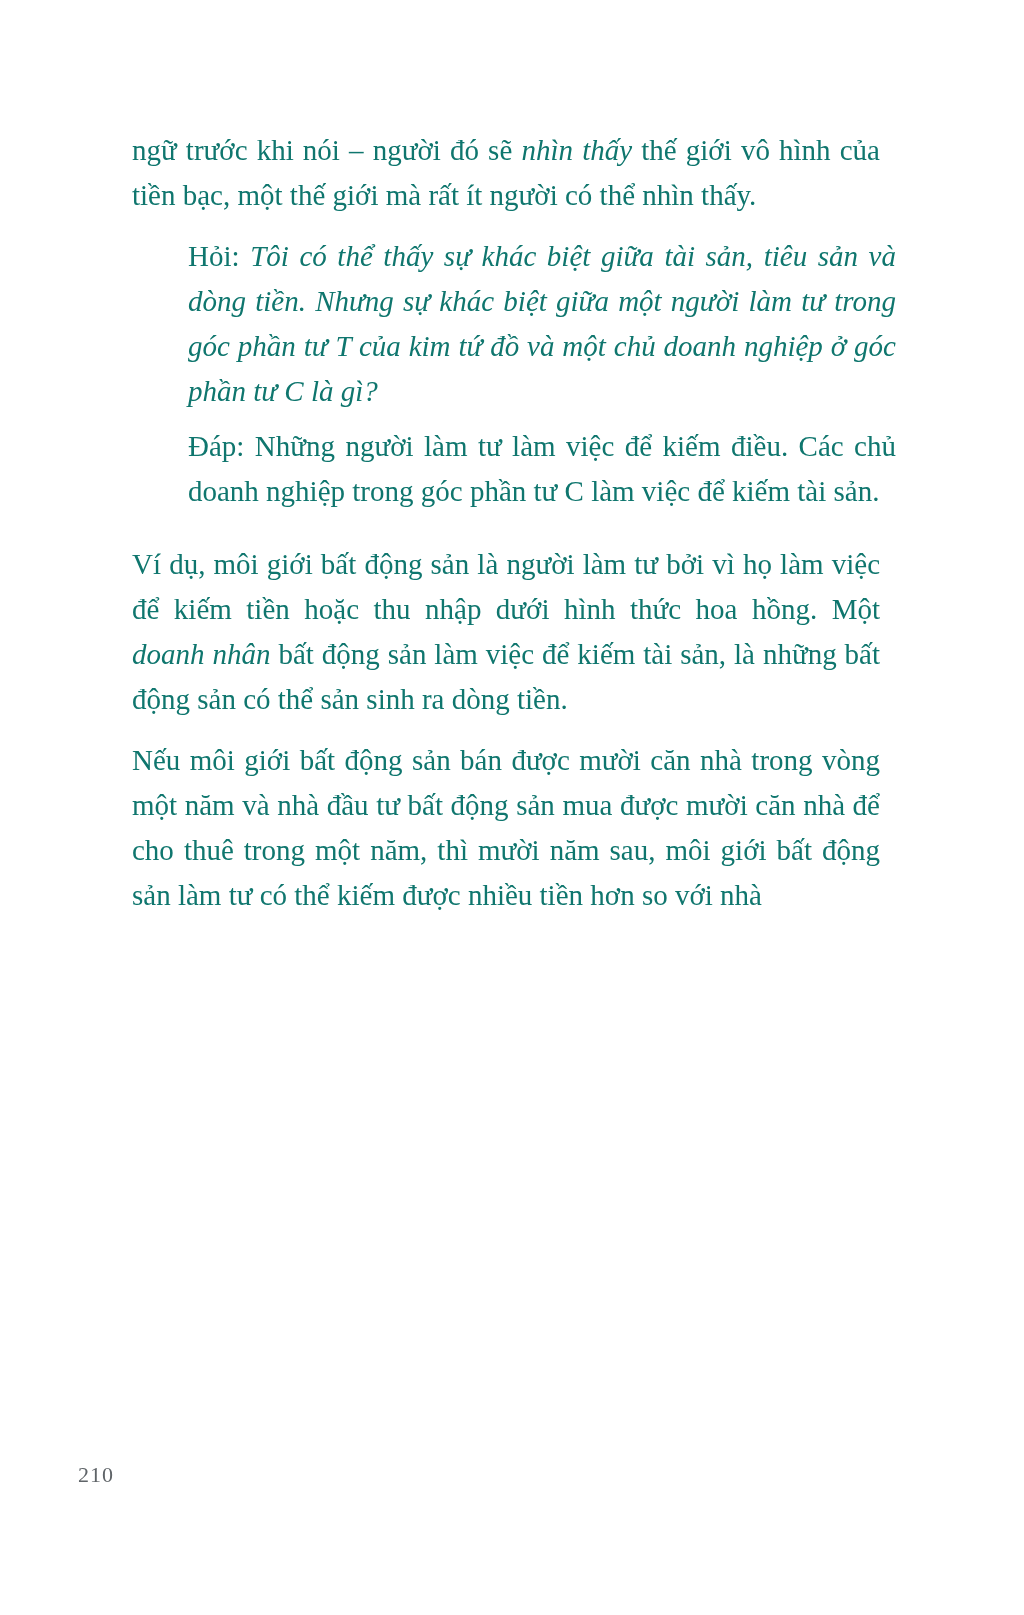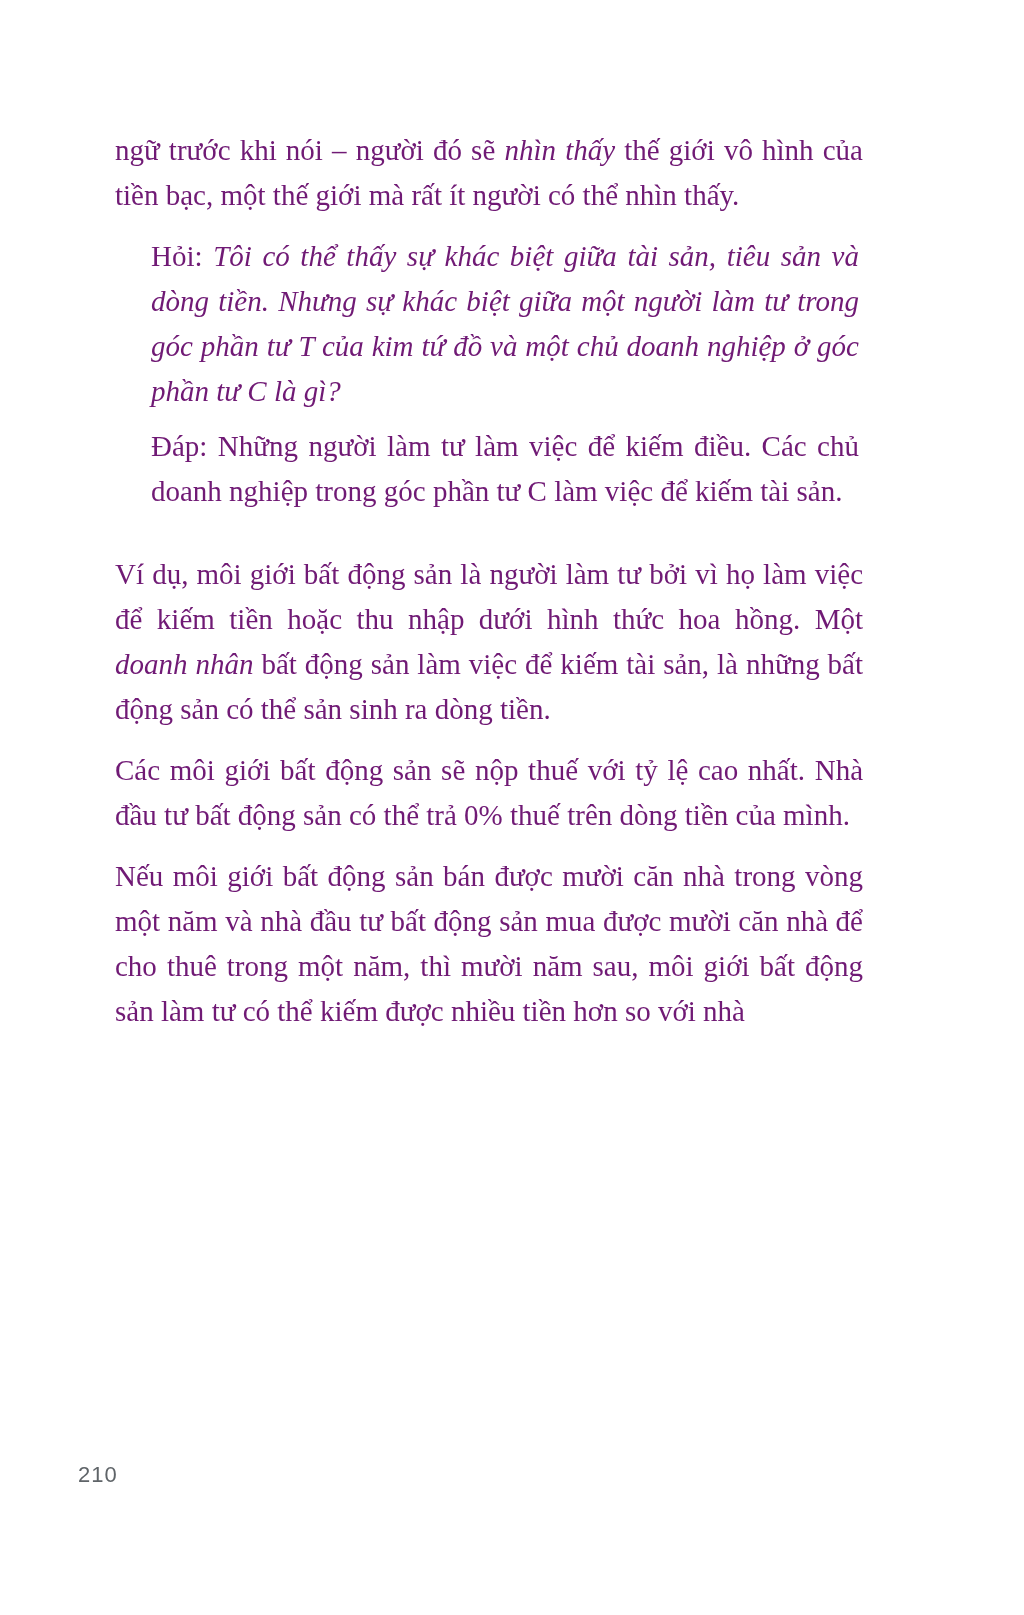--- a/index.html
+++ b/index.html
@@ -10,51 +10,51 @@
   .page {
     position: relative;
     width: 1024px;
     height: 1615px;
     background: #ffffff;
     overflow: hidden;
     font-family: "Liberation Serif", serif;
   }
   .content {
     position: absolute;
-    left: 115px;
+    left: 132px;
     top: 128px;
     width: 748px;
-    color: #701a75;
+    color: #0f766e;
   }
   .content p {
     margin: 0 0 16px 0;
     font-size: 29px;
     line-height: 45px;
     text-align: justify;
     text-justify: inter-word;
   }
   .content p.qa {
-    margin-left: 36px;
+    margin-left: 56px;
     margin-bottom: 10px;
     width: 708px;
   }
   .content p.gap-large {
-    margin-top: 38px;
+    margin-top: 28px;
   }
   .italic {
     font-style: italic;
   }
   .footer {
     position: absolute;
     left: 78px;
     top: 1462px;
     width: 870px;
     display: flex;
     align-items: flex-start;
-    font-family: Liberation Sans, sans-serif;
+    font-family: Liberation Serif, serif;
   }
   .footer .page-number {
     font-size: 22px;
     color: #5f6468;
     letter-spacing: 1px;
   }
   .footer .chapter {
     font-size: 19px;
     font-variant: small-caps;
     letter-spacing: 2px;
@@ -63,19 +63,18 @@
 </style>
 </head>
 <body>
 
 <div class="page">
   <div class="content" id="paragraphs-container">
       <p class="body"><span>ngữ trước khi nói – người đó sẽ </span><span class="italic">nhìn thấy</span><span> thế giới vô hình của tiền bạc, một thế giới mà rất ít người có thể nhìn thấy.</span></p>
       <p class="qa"><span>Hỏi: </span><span class="italic">Tôi có thể thấy sự khác biệt giữa tài sản, tiêu sản và dòng tiền. Nhưng sự khác biệt giữa một người làm tư trong góc phần tư T của kim tứ đồ và một chủ doanh nghiệp ở góc phần tư C là gì?</span></p>
       <p class="qa"><span>Đáp: Những người làm tư làm việc để kiếm điều. Các chủ doanh nghiệp trong góc phần tư C làm việc để kiếm tài sản.</span></p>
       <p class="body gap-large"><span>Ví dụ, môi giới bất động sản là người làm tư bởi vì họ làm việc để kiếm tiền hoặc thu nhập dưới hình thức hoa hồng. Một </span><span class="italic">doanh nhân</span><span> bất động sản làm việc để kiếm tài sản, là những bất động sản có thể sản sinh ra dòng tiền.</span></p>
-      <p class="body"><span>Các môi giới bất động sản sẽ nộp thuế với tỷ lệ cao nhất. Nhà đầu tư bất động sản có thể trả 0% thuế trên dòng tiền của mình.</span></p>
       <p class="body"><span>Nếu môi giới bất động sản bán được mười căn nhà trong vòng một năm và nhà đầu tư bất động sản mua được mười căn nhà để cho thuê trong một năm, thì mười năm sau, môi giới bất động sản làm tư có thể kiếm được nhiều tiền hơn so với nhà</span></p>
     </div>
   <div class="footer">
     <span class="page-number">210</span>
   </div>
 </div>
 
 </body></html>

